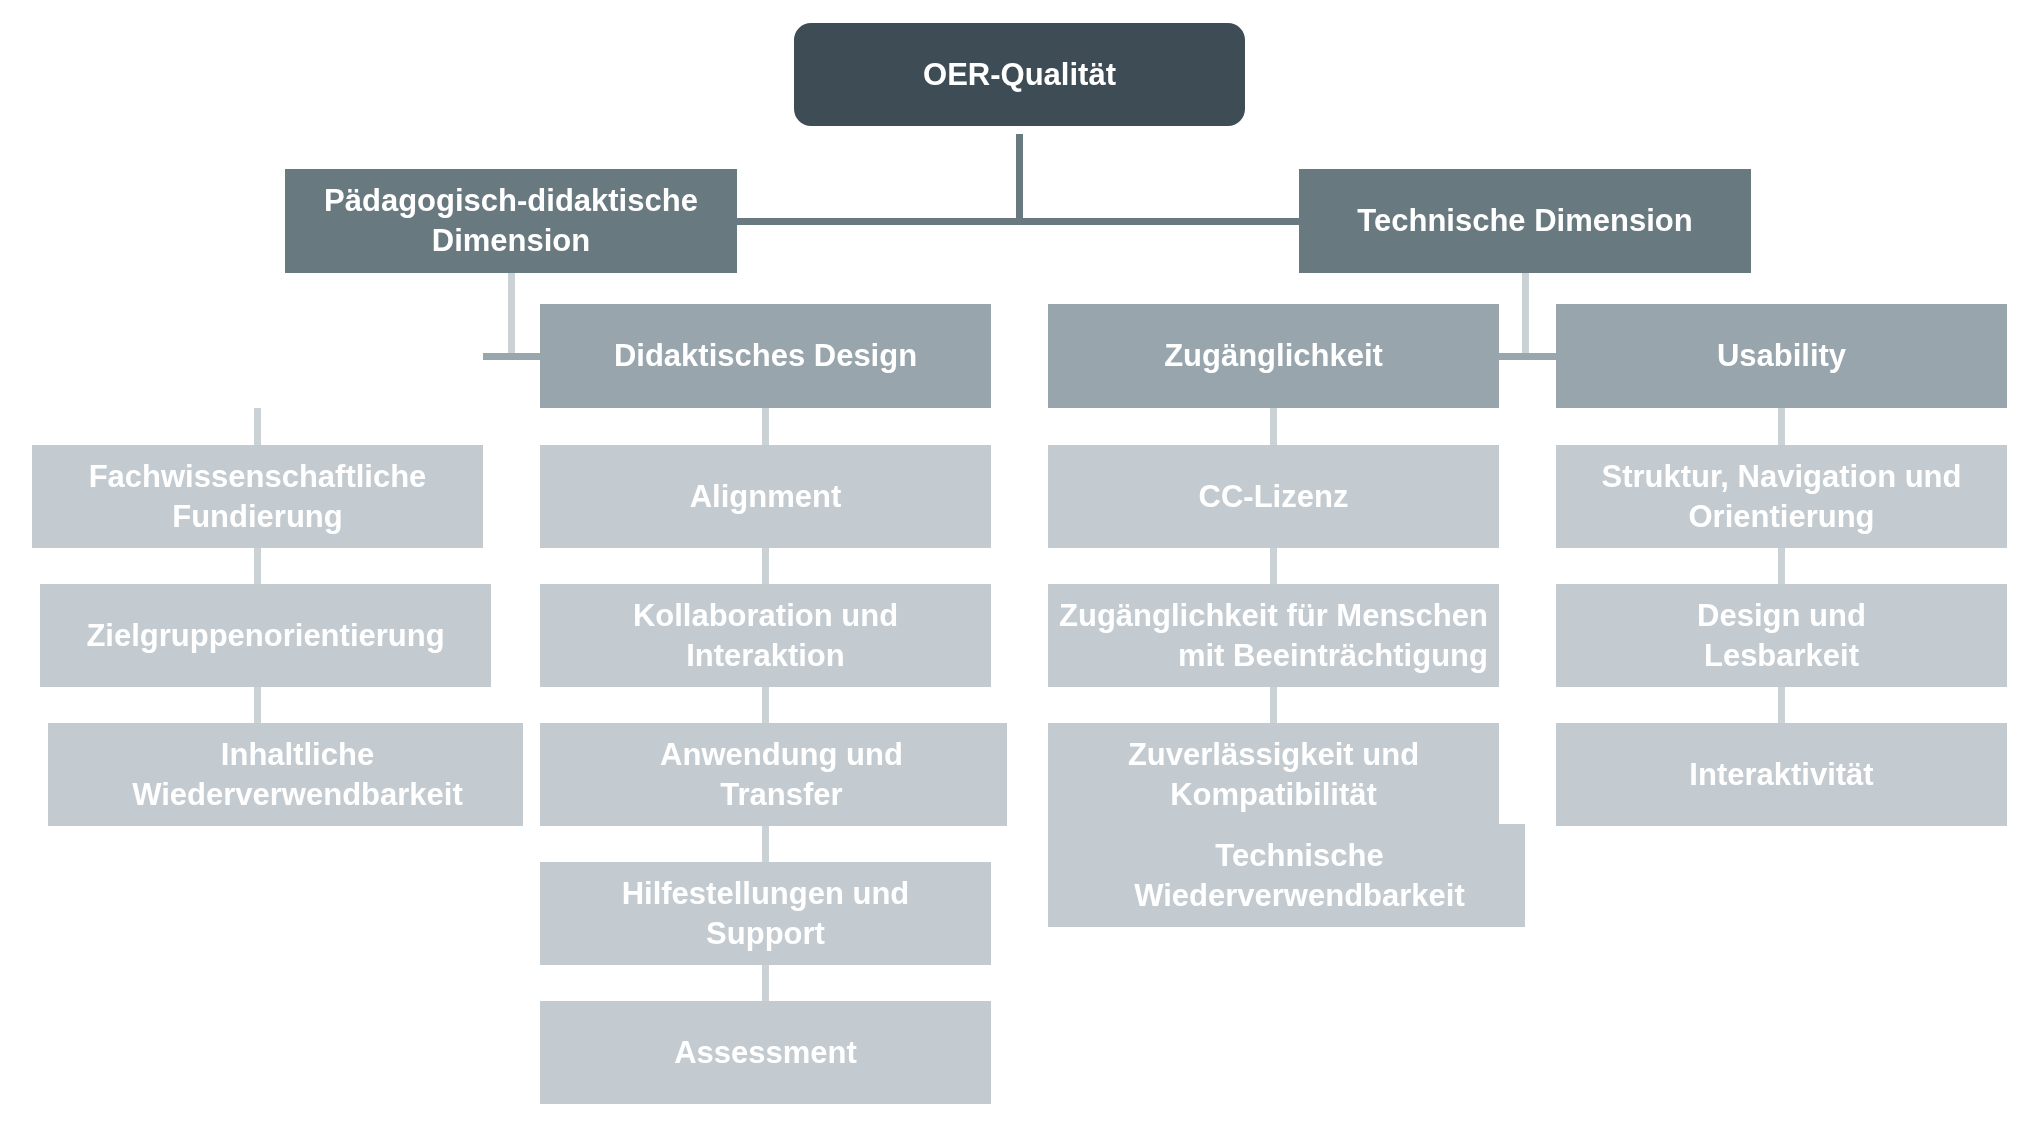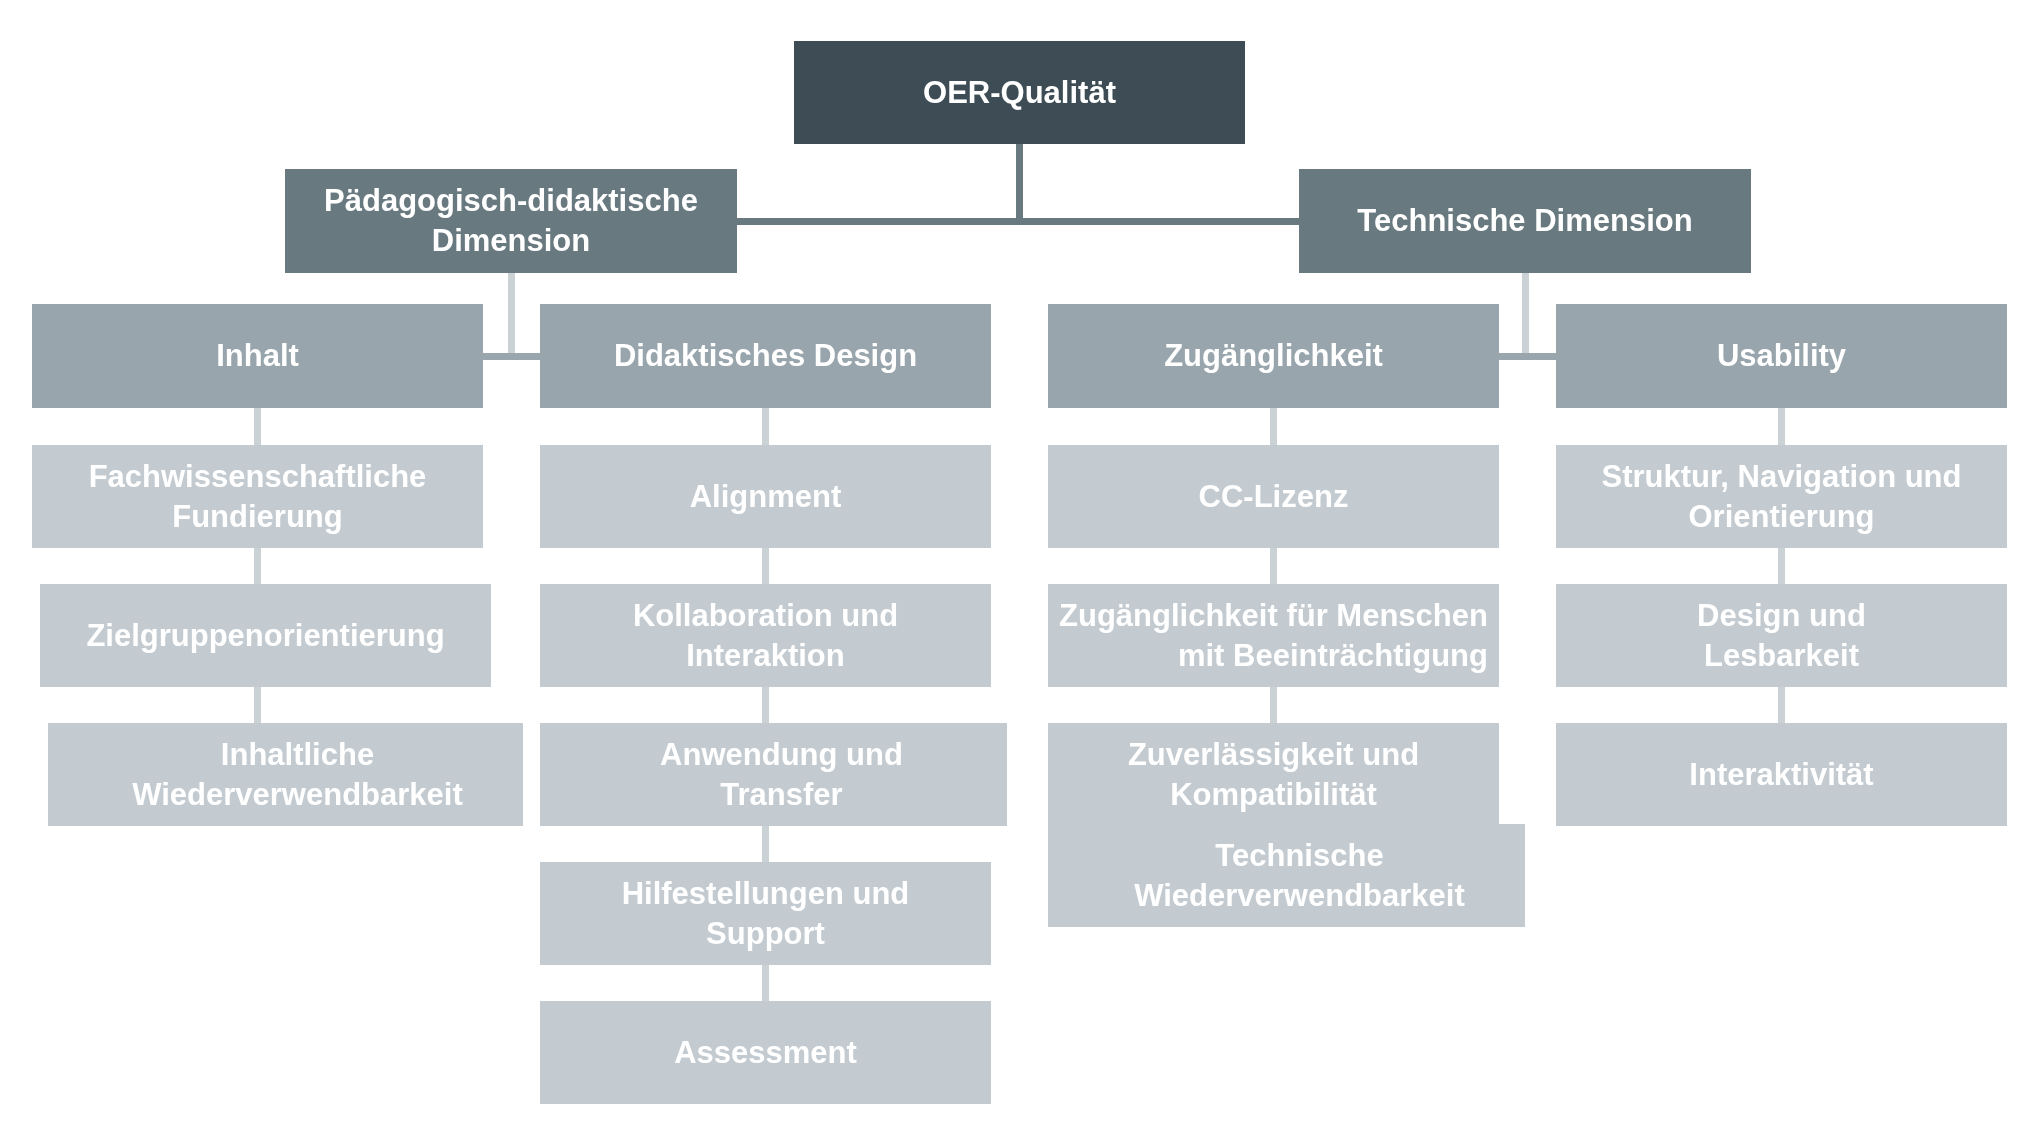--- a/index.html
+++ b/index.html
@@ -58,27 +58,26 @@
 
   <div class="line light v" style="left:1270px;top:408px;height:37px;"></div>
   <div class="line light v" style="left:1270px;top:548px;height:36px;"></div>
   <div class="line light v" style="left:1270px;top:687px;height:36px;"></div>
   <div class="line light v" style="left:1270px;top:826px;height:36px;"></div>
 
   <div class="line light v" style="left:1778px;top:408px;height:37px;"></div>
   <div class="line light v" style="left:1778px;top:548px;height:36px;"></div>
   <div class="line light v" style="left:1778px;top:687px;height:36px;"></div>
 
-  <div class="box root" style="left:794px;top:41px;">OER-Qualität</div>
+  <div class="box root" style="left:794px;top:23px;border-radius:17px;">OER-Qualität</div>
 
   <div class="box dim" style="left:285px;top:169px;">Pädagogisch-didaktische
 Dimension</div>
   <div class="box dim" style="left:1299px;top:169px;">Technische Dimension</div>
 
-  <div class="box cat" style="left:32px;top:304px;">Inhalt</div>
   <div class="box cat" style="left:540px;top:304px;text-align:center;">Didaktisches Design</div>
   <div class="box cat" style="left:1048px;top:304px;">Zugänglichkeit</div>
   <div class="box cat" style="left:1556px;top:304px;">Usability</div>
 
   <div class="box item" style="left:32px;top:445px;">Fachwissenschaftliche
 Fundierung</div>
   <div class="box item" style="left:40px;top:584px;">Zielgruppenorientierung</div>
   <div class="box item" style="left:48px;top:723px;padding-left:24px;">Inhaltliche
 Wiederverwendbarkeit</div>
 

